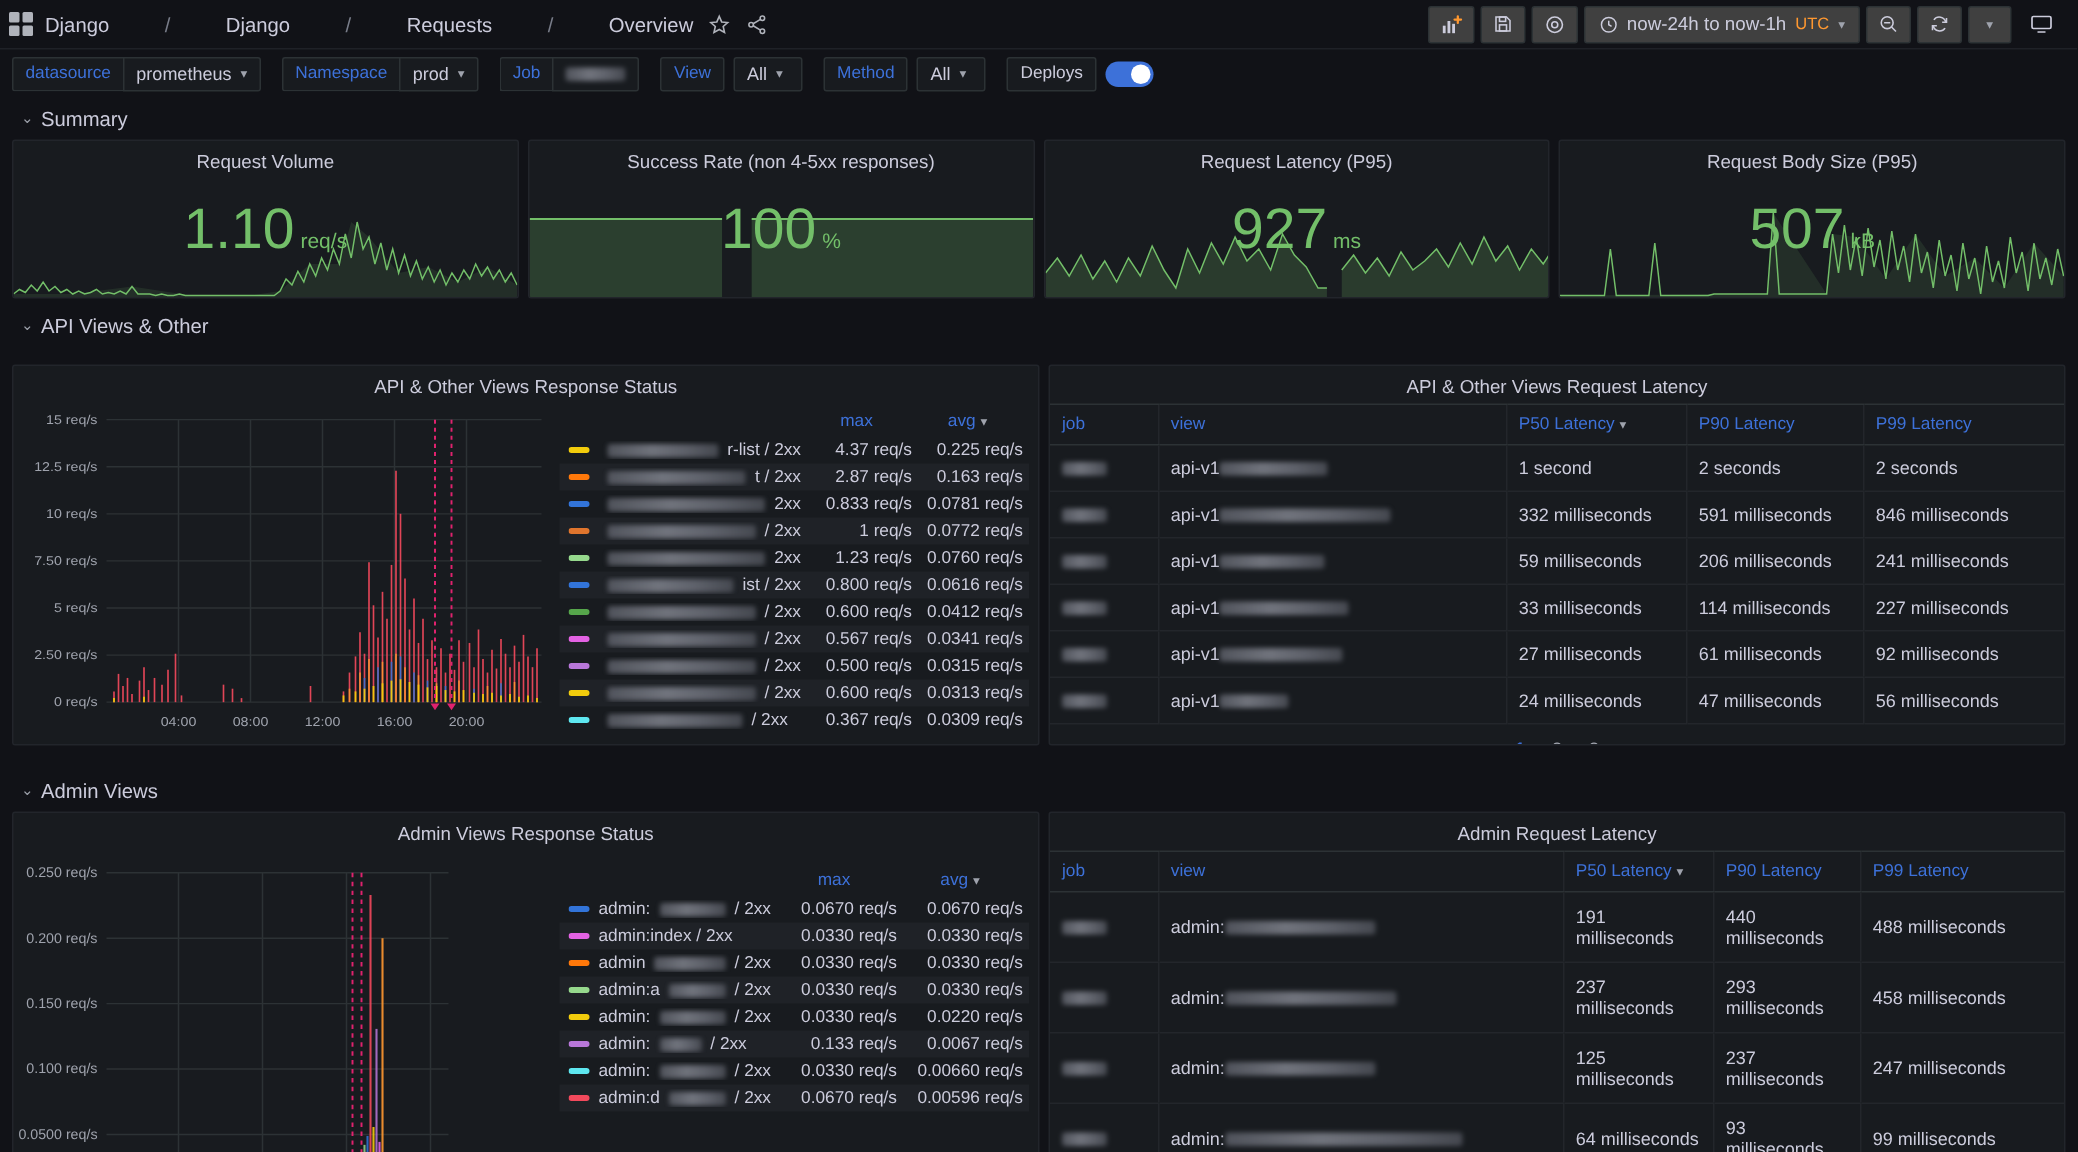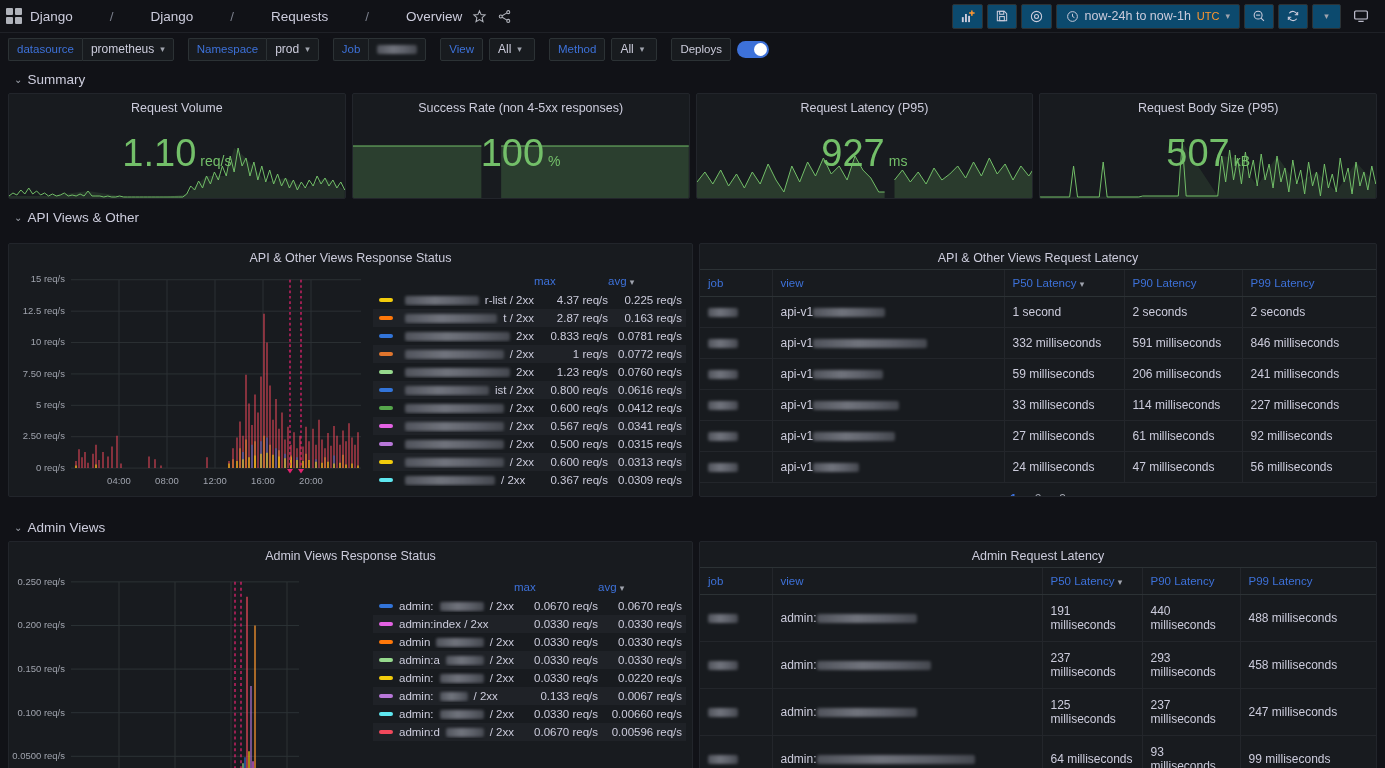--- a/index.html
+++ b/index.html
@@ -22,21 +22,21 @@
   .breadcrumb { display: flex; align-items: center; font-size: 13.5px; gap: 32px; }
   .bc-item { color: #ccccdc; }
   .bc-first { font-weight: 400; }
   .bc-sep { color: #797d8a; margin: 0 5px; }
   .star-icon, .share-icon { margin-left: 10px; color: #9fa3ad; width:15px; height:15px;
      display:inline-flex; align-items:center; justify-content:center; cursor:pointer;}
   .spacer { flex: 1; }
   .tb-btn {
     height: 25px; min-width: 29px; padding: 0 7px;
     display: inline-flex; align-items: center; justify-content: center; gap: 5px;
-    background: #0c4a6e; border: 1px solid #2c3235; border-radius: 2px;
+    background: #404040; border: 1px solid #2c3235; border-radius: 2px;
     color: #ccccdc; font-size: 12px; margin-left: 4px; cursor: pointer;
   }
   .tb-btn.plain { background: transparent; border-color: transparent; }
   .time-range { font-size: 12.5px; gap: 6px; padding: 0 9px; }
   .time-range .utc { color: #ff9830; font-size: 11px; }
   .caret { font-size: 9px; color: #9fa3ad; }
   
   .varbar { height: 28px; display:flex; align-items:center; padding: 4px 6px 0 8px; gap: 0px; }
   .vargroup { display: flex; align-items: stretch; margin-right: 14px; height: 23px; }
   .varlabel {
@@ -75,21 +75,21 @@
   .spark { position:absolute; bottom:0; left:0; right:0; height: 62px; }
   .spark svg { width:100%; height:100%; display:block; }
   
   .ts-body { display:flex; height: calc(100% - 26px); }
   .ts-graph { width: 360px; position: relative; }
   .ts-graph svg { width: 100%; height: 100%; display:block; }
   .ts-legend { flex:1; padding: 4px 6px 0 4px; overflow: hidden; }
   .lg-head { display:flex; font-size: 11.5px; color:#3d71d9; font-weight:500;
     padding: 2px 4px 4px 0; }
   .lg-head .lg-name { flex:1; }
-  .lg-head .lg-col { width: 74px; text-align:left; }
+  .lg-head .lg-col { width: 74px; text-align:center; }
   .lg-row { display:flex; align-items:center; font-size: 11.5px; color:#ccccdc;
     padding: 3px 4px 3px 6px; cursor:pointer; }
   .lg-row:nth-child(even) { background: #1f2227; }
   .lg-name { flex:1; display:flex; align-items:center; gap:6px; overflow:hidden;
     white-space: nowrap; }
   .swatch { width: 14px; height: 4px; border-radius: 2px; flex: none; }
   .lg-col { width: 74px; text-align:right; flex:none; }
   
   .tbl { width: 100%; border-collapse: collapse; font-size: 12px; }
   .tbl th { color:#3d71d9; font-weight:500; text-align:left; font-size: 11.5px;

